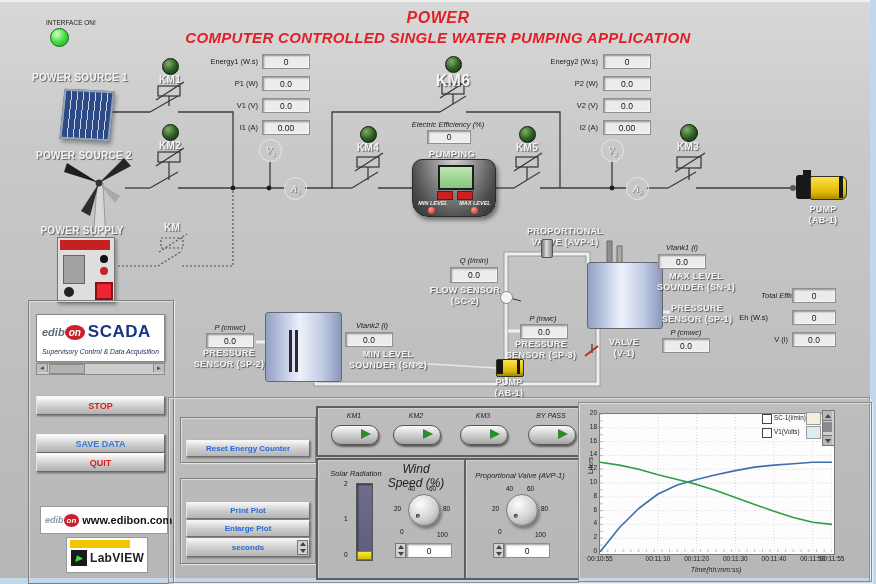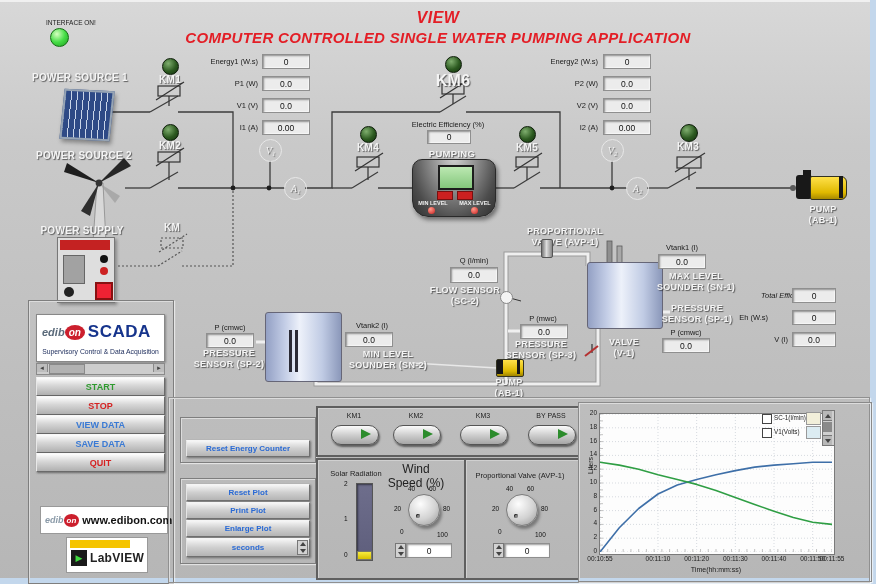--- a/index.html
+++ b/index.html
@@ -1,20 +1,20 @@
 <!DOCTYPE html>
 <html><head>
 <meta charset="utf-8">
 <style>
   html,body{margin:0;padding:0;background:#888;}
   #screen{position:relative;width:876px;height:584px;overflow:hidden;
     background:linear-gradient(180deg,#d8d8d8 0%,#c9c9c9 25%,#bdbdbd 70%,#b6b6b6 100%);
     font-family:"Liberation Sans",sans-serif;color:#111;}
   .abs{position:absolute;}
-  .ctr{display:flex;align-items:center;justify-content:center;text-align:center;}
+  .ctr{display:flex;align-items:center;justify-content:center;text-align:center;font-style:italic;}
   .wlabel{position:absolute;color:#f4f4f4;font-weight:bold;font-size:9px;letter-spacing:.3px;
     text-shadow:1px 1px 1px rgba(0,0,0,.55);white-space:pre-line;text-align:center;line-height:1.25;}
   .dlabel{position:absolute;font-size:7.5px;color:#1a1a1a;}
   .rlabel{text-align:right;}
   .fbox{position:absolute;background:#ececec;border:1px solid #8f8f8f;
     box-shadow:inset 1px 1px 2px rgba(0,0,0,.4),inset -1px -1px 1px rgba(255,255,255,.8);
     font-size:8.5px;color:#111;display:flex;align-items:center;justify-content:center;}
   .led{position:absolute;border-radius:50%;}
   .led.off{background:radial-gradient(circle at 35% 30%,#7fae6e,#2c5a20 55%,#143010);border:1px solid #0c1c08;}
   .led.on{background:radial-gradient(circle at 35% 30%,#d6ffc0,#46dd46 50%,#1f9f1f);border:1px solid #117011;}
@@ -151,21 +151,21 @@
       <circle cx="99" cy="183" r="3.4" fill="#333"></circle>
     </g>
   </svg>
 
   <div class="abs" style="left:0;top:0;width:876px;height:2px;background:#f0f0f0;"></div>
   <div class="abs" style="left:870px;top:0;width:6px;height:584px;background:#c3d7ec;"></div>
   <div class="abs" style="left:0;top:578px;width:876px;height:6px;background:#c3d7ec;"></div>
 
   <div class="dlabel" style="left:46px;top:19px;font-size:6.5px;">INTERFACE ON!</div>
   <div class="led on" style="left:50px;top:28px;width:17px;height:17px;"></div>
-  <div class="abs ctr" style="left:338px;top:10px;width:200px;height:16px;color:#e31e26;font-weight:bold;font-style:italic;font-size:16px;letter-spacing:.5px;">VIEW</div>
+  <div class="abs ctr" style="left:338px;top:10px;width:200px;height:16px;color:#e31e26;font-weight:bold;font-style:italic;font-size:16px;letter-spacing:.5px;">POWER</div>
   <div class="abs ctr" style="left:0;top:28px;width:876px;height:18px;color:#e31e26;font-weight:bold;font-style:italic;font-size:15px;letter-spacing:.3px;">COMPUTER CONTROLLED SINGLE WATER PUMPING APPLICATION</div>
 
   <div class="dlabel rlabel" style="left:198px;top:57px;width:60px;">Energy1 (W.s)</div>
   <div class="fbox" style="left:262px;top:54px;width:46px;height:13px;">0</div>
   <div class="dlabel rlabel" style="left:198px;top:79px;width:60px;">P1 (W)</div>
   <div class="fbox" style="left:262px;top:76px;width:46px;height:13px;">0.0</div>
   <div class="dlabel rlabel" style="left:198px;top:101px;width:60px;">V1 (V)</div>
   <div class="fbox" style="left:262px;top:98px;width:46px;height:13px;">0.0</div>
   <div class="dlabel rlabel" style="left:198px;top:123px;width:60px;">I1 (A)</div>
   <div class="fbox" style="left:262px;top:120px;width:46px;height:13px;">0.00</div>
@@ -299,43 +299,40 @@
       <span style="font-size:10px;font-weight:bold;color:#fff;background:#cc1f2d;border-radius:50%;padding:2px 4px;font-style:italic;">on</span>
       <span style="font-size:17px;font-weight:bold;color:#16348c;margin-left:3px;letter-spacing:.5px;">SCADA</span>
     </div>
     <div class="abs ctr" style="left:0;top:31px;width:127px;height:10px;font-size:6.8px;color:#1a2a5a;">Supervisory Control &amp; Data Acquisition</div>
   </div>
   <div class="abs" style="left:36px;top:363px;width:127px;height:10px;background:#cdcdcd;border:1px solid #8a8a8a;">
     <div class="abs ctr" style="left:0;top:0;width:10px;height:8px;background:#bdbdbd;border-right:1px solid #8a8a8a;font-size:6px;color:#444;">◄</div>
     <div class="abs" style="left:12px;top:0;width:34px;height:8px;background:#b2b2b2;border:1px solid #8a8a8a;"></div>
     <div class="abs ctr" style="right:0;top:0;width:10px;height:8px;background:#bdbdbd;border-left:1px solid #8a8a8a;font-size:6px;color:#444;">►</div>
   </div>
-  <div class="sbtn" style="top:377px;color:#2f9a2f;">START</div>
   <div class="sbtn" style="top:396px;color:#d42222;">STOP</div>
-  <div class="sbtn" style="top:415px;color:#3a7ad4;">VIEW DATA</div>
   <div class="sbtn" style="top:434px;color:#3a7ad4;">SAVE DATA</div>
   <div class="sbtn" style="top:453px;color:#d42222;">QUIT</div>
   <div class="abs" style="left:40px;top:506px;width:128px;height:28px;background:#fff;border:1px solid #999;display:flex;align-items:center;padding-left:4px;box-sizing:border-box;">
     <span style="font-size:9px;font-weight:bold;color:#8a9aa8;font-style:italic;">edib</span>
     <span style="font-size:8px;font-weight:bold;color:#fff;background:#cc1f2d;border-radius:50%;padding:2px 3px;font-style:italic;">on</span>
     <span style="font-size:11px;font-weight:bold;color:#111;margin-left:3px;">www.edibon.com</span>
   </div>
   <div class="abs" style="left:66px;top:537px;width:80px;height:34px;background:#fff;border:1px solid #999;">
     <div class="abs" style="left:3px;top:2px;width:60px;height:8px;background:#f5c400;"></div>
     <div class="abs ctr" style="left:4px;top:12px;width:16px;height:16px;background:#1a1a1a;color:#3fda3f;font-size:9px;">▶</div>
     <div class="abs" style="left:23px;top:13px;font-size:12px;font-weight:bold;color:#222;letter-spacing:.3px;">LabVIEW</div>
   </div>
 
   <div class="frame" style="left:168px;top:397px;width:700px;height:184px;border-color:#909090;"></div>
 
   <div class="frame" style="left:180px;top:417px;width:134px;height:44px;"></div>
   <div class="cbtn" style="left:186px;top:440px;width:122px;height:15px;">Reset Energy Counter</div>
 
   <div class="frame" style="left:180px;top:478px;width:134px;height:84px;"></div>
-  <div class="cbtn" style="left:186px;top:484px;width:122px;height:15px;">Reset Plot</div>
   <div class="cbtn" style="left:186px;top:502px;width:122px;height:15px;">Print Plot</div>
   <div class="cbtn" style="left:186px;top:520px;width:122px;height:15px;">Enlarge Plot</div>
   <div class="cbtn" style="left:186px;top:538px;width:122px;height:17px;">
     <span>seconds</span>
     <div class="spin" style="right:1px;top:1px;height:13px;">
       <div class="tri-u"></div>
         <div class="tri-d"></div>
     </div>
   </div>
 

